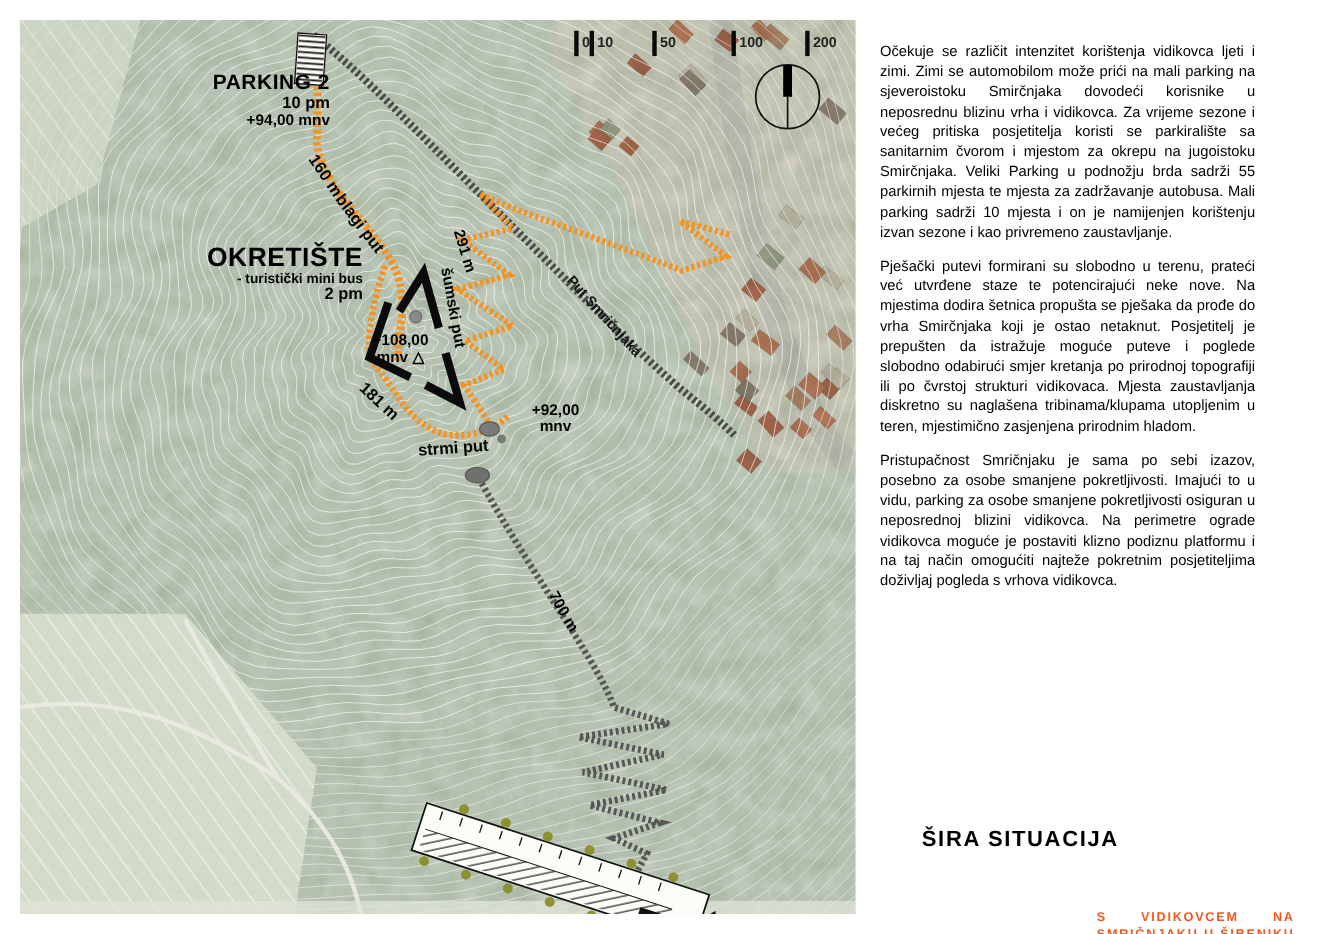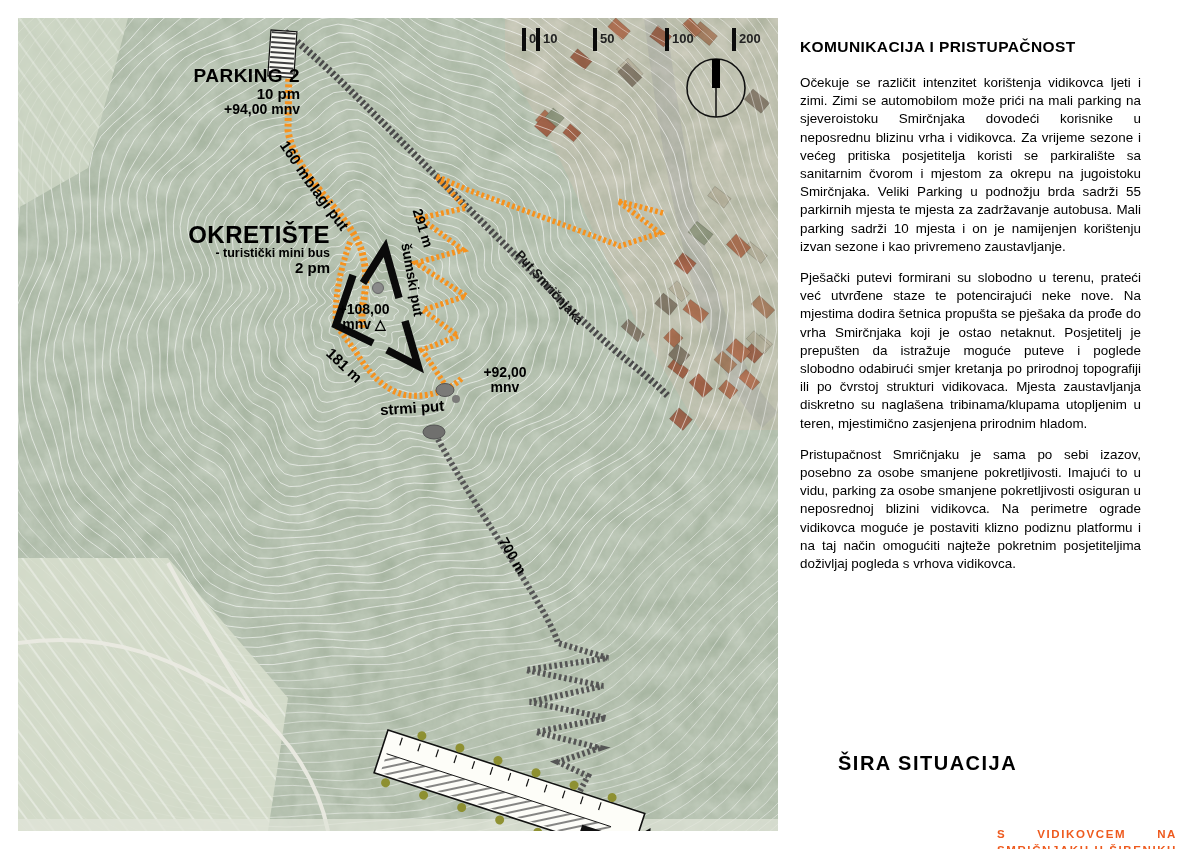--- a/index.html
+++ b/index.html
@@ -281,21 +281,20 @@
     <div class="maplab rot t14" style="left:406px;top:189px;transform:rotate(73deg)">291 m</div>
     <div class="maplab rot t14" style="left:395px;top:224px;transform:rotate(80deg)">šumski put</div>
     <div class="maplab rot t15" style="left:316px;top:327px;transform:rotate(43deg)">181 m</div>
     <div class="maplab t15" style="left:362px;top:382px;transform:rotate(-4deg)">strmi put</div>
     <div class="maplab rot t13" style="left:505px;top:230px;transform:rotate(48deg);color:#141414">Put Smričnjaka</div>
     <div class="maplab rot t14" style="left:491px;top:517px;transform:rotate(60deg)">700 m</div>
 
   </div>
 
   <div id="panel">
-    <h1>KOMUNIKACIJA I PRISTUPAČNOST</h1>
     <p>Očekuje se različit intenzitet korištenja vidikovca ljeti i zimi. Zimi se automobilom može prići na mali parking na sjeveroistoku Smirčnjaka dovodeći korisnike u neposrednu blizinu vrha i vidikovca. Za vrijeme sezone i većeg pritiska posjetitelja koristi se parkiralište sa sanitarnim čvorom i mjestom za okrepu na jugoistoku Smirčnjaka. Veliki Parking u podnožju brda sadrži 55 parkirnih mjesta te mjesta za zadržavanje autobusa. Mali parking sadrži 10 mjesta i on je namijenjen korištenju izvan sezone i kao privremeno zaustavljanje.</p>
     <p>Pješački putevi formirani su slobodno u terenu, prateći već utvrđene staze te potencirajući neke nove. Na mjestima dodira šetnica propušta se pješaka da prođe do vrha Smirčnjaka koji je ostao netaknut. Posjetitelj je prepušten da istražuje moguće puteve i poglede slobodno odabirući smjer kretanja po prirodnoj topografiji ili po čvrstoj strukturi vidikovaca. Mjesta zaustavljanja diskretno su naglašena tribinama/klupama utopljenim u teren, mjestimično zasjenjena prirodnim hladom.</p>
     <p>Pristupačnost Smričnjaku je sama po sebi izazov, posebno za osobe smanjene pokretljivosti. Imajući to u vidu, parking za osobe smanjene pokretljivosti osiguran u neposrednoj blizini vidikovca. Na perimetre ograde vidikovca moguće je postaviti klizno podiznu platformu i na taj način omogućiti najteže pokretnim posjetiteljima doživljaj pogleda s vrhova vidikovca.</p>
   </div>
 
   <div id="sit-title">ŠIRA SITUACIJA</div>
   <div id="proj">
     <div class="pl" style="color: rgb(238, 90, 30); margin-top: 40px;">S VIDIKOVCEM NA</div>
     <div class="pl" style="color: rgb(238, 90, 30);">SMRIČNJAKU U ŠIBENIKU</div>
   </div>

